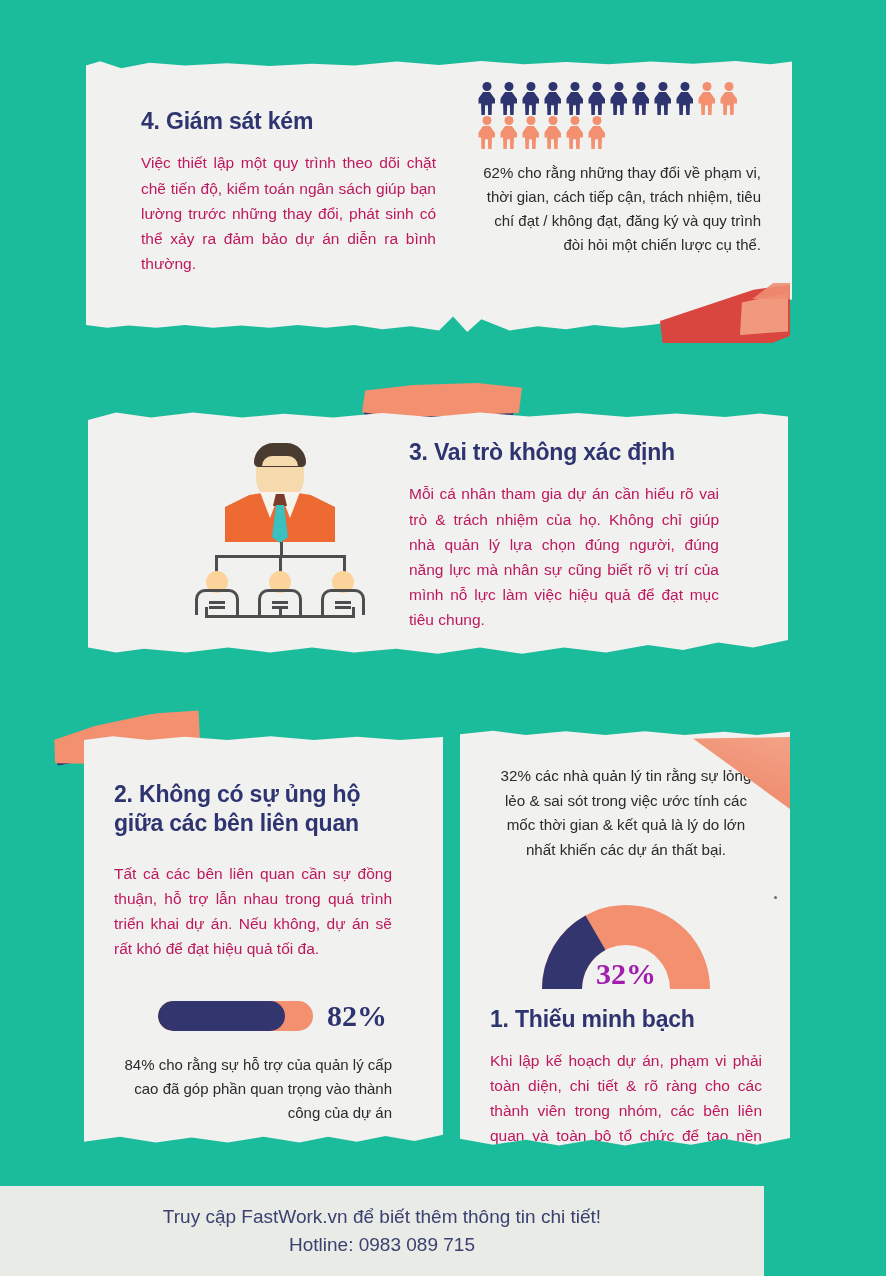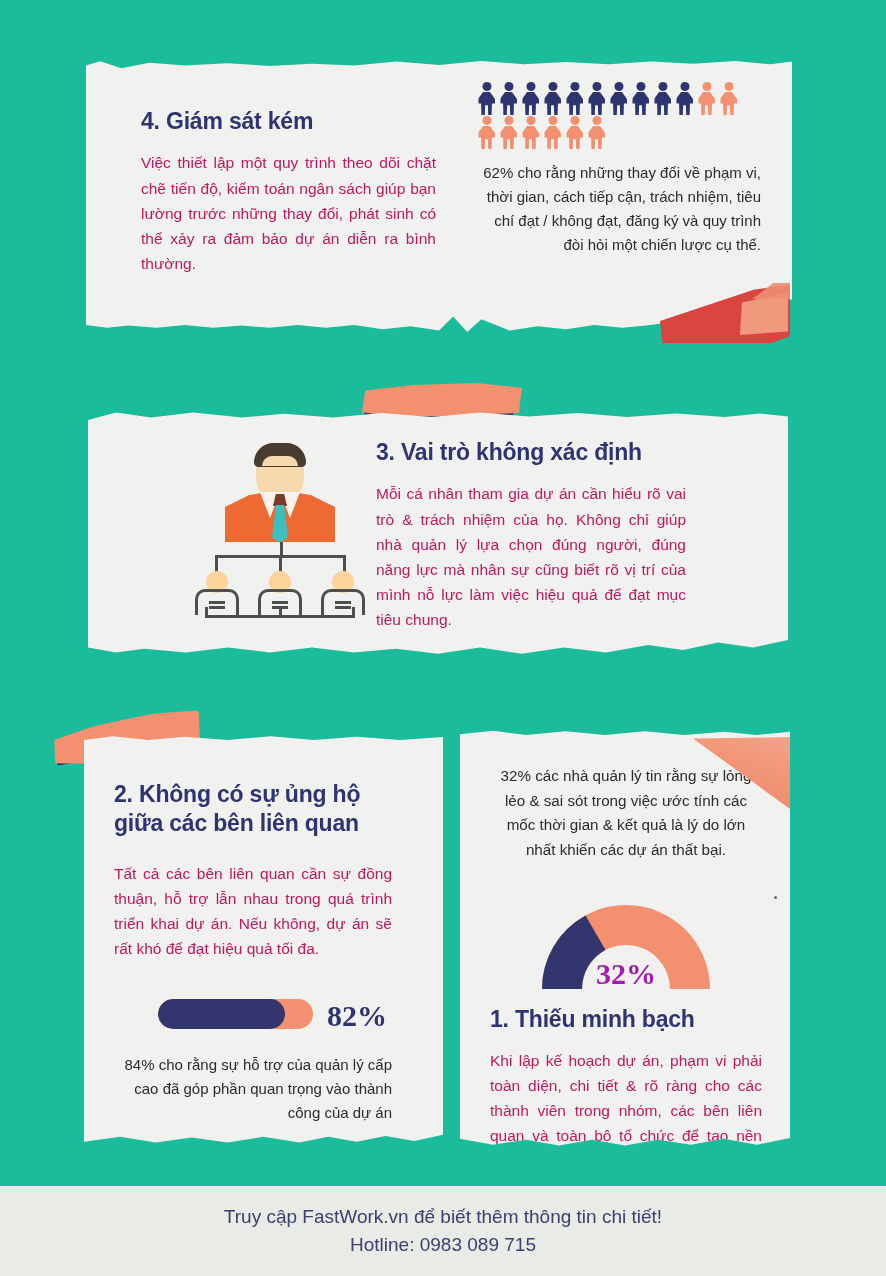--- a/index.html
+++ b/index.html
@@ -130,21 +130,21 @@
     position:absolute;left:362px;top:383px;width:160px;height:34px;
     background:#F2906F;
     clip-path:polygon(2% 22%,32% 6%,72% 0%,100% 14%,98% 88%,60% 96%,22% 100%,0% 86%);
   }
   .tape-salmon-2-shadow{
     position:absolute;left:364px;top:411px;width:150px;height:9px;
     background:#2E3470;
     clip-path:polygon(0% 10%,100% 0%,99% 70%,1% 100%);
   }
   .c2-icon{position:absolute;left:105px;top:25px;width:185px;height:195px;}
-  .c2-right{position:absolute;left:288px;top:28px;width:310px;}
+  .c2-right{position:absolute;left:321px;top:28px;width:310px;}
 
   
   .oc-head{position:absolute;left:63px;top:12px;width:48px;height:54px;
     background:#F7D9AE;border-radius:24px 24px 22px 22px;}
   .oc-hair{position:absolute;left:61px;top:8px;width:52px;height:24px;
     background:#4A3B31;border-radius:26px 26px 6px 6px;}
   .oc-hair:after{content:"";position:absolute;left:8px;top:13px;width:36px;height:10px;
     background:#F7D9AE;border-radius:18px 18px 0 0;}
   .oc-shirt{position:absolute;left:32px;top:57px;width:110px;height:50px;
     background:#EE6A33;
@@ -173,21 +173,21 @@
     background:#F2906F;transform:rotate(-9deg);
     clip-path:polygon(2% 26%,30% 8%,70% 0%,100% 10%,98% 78%,62% 92%,24% 100%,0% 84%);
   }
   .tape-salmon-3-shadow{
     position:absolute;left:55px;top:745px;width:140px;height:10px;
     background:#2E3470;transform:rotate(-9deg);
     clip-path:polygon(0% 16%,100% 0%,99% 64%,1% 100%);
   }
   .c3-inner{position:absolute;left:30px;top:45px;width:278px;}
 
-  .bar-row{display:flex;align-items:flex-start;gap:14px;margin-top:38px;margin-left:44px;}
+  .bar-row{display:flex;align-items:center;gap:14px;margin-top:38px;margin-left:44px;}
   .bar-track{width:155px;height:30px;border-radius:15px;background:#F2906F;overflow:hidden;}
   .bar-fill{height:30px;border-radius:15px;background:#33366E;}
   .bar-pct{color:#2E3470;font-size:30px;font-weight:bold;font-family:"Liberation Serif",serif;}
 
   
   .corner-fold{
     position:absolute;left:693px;top:737px;width:97px;height:72px;
     background:linear-gradient(200deg,#F3A388 0%,#EE8263 100%);
     clip-path:polygon(0% 2%,100% 0%,100% 100%);
   }
@@ -197,21 +197,21 @@
   .gauge{position:absolute;left:0;top:0;}
   .gauge-label{
     position:absolute;left:0;right:0;bottom:2px;text-align:center;
     color:#a21caf;font-size:30px;font-weight:bold;font-family:"Liberation Serif",serif;
   }
   .sec1-title{margin-top:12px;}
   .dot-mark{position:absolute;left:284px;top:132px;width:3px;height:3px;background:#6c6c6c;border-radius:50%;}
 
   
   .footer{
-    position:absolute;left:0;bottom:0;width:886px;height:90px;
+    position:absolute;left:0;bottom:0;width:764px;height:90px;
     background:#E9EBE6;
     display:flex;flex-direction:column;align-items:center;justify-content:center;
   }
   .footer div{color:#3B4170;font-size:19px;line-height:1.5;}
 </style>
 </head>
 <body>
 
 <div class="stage">
 

